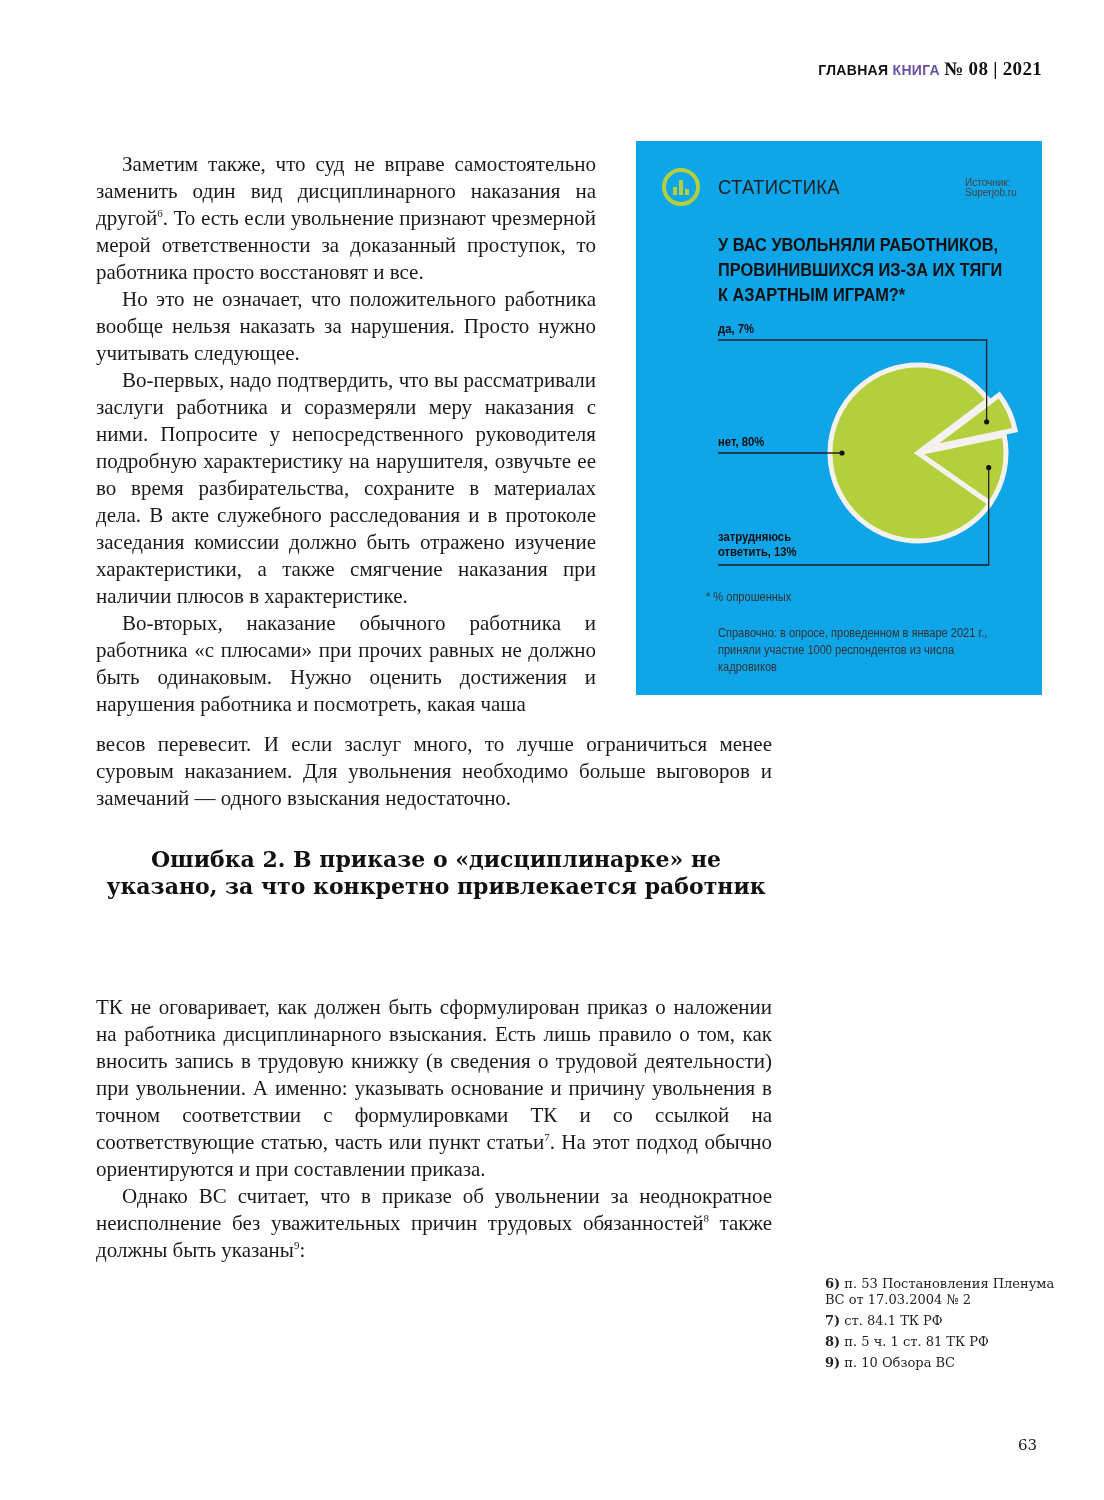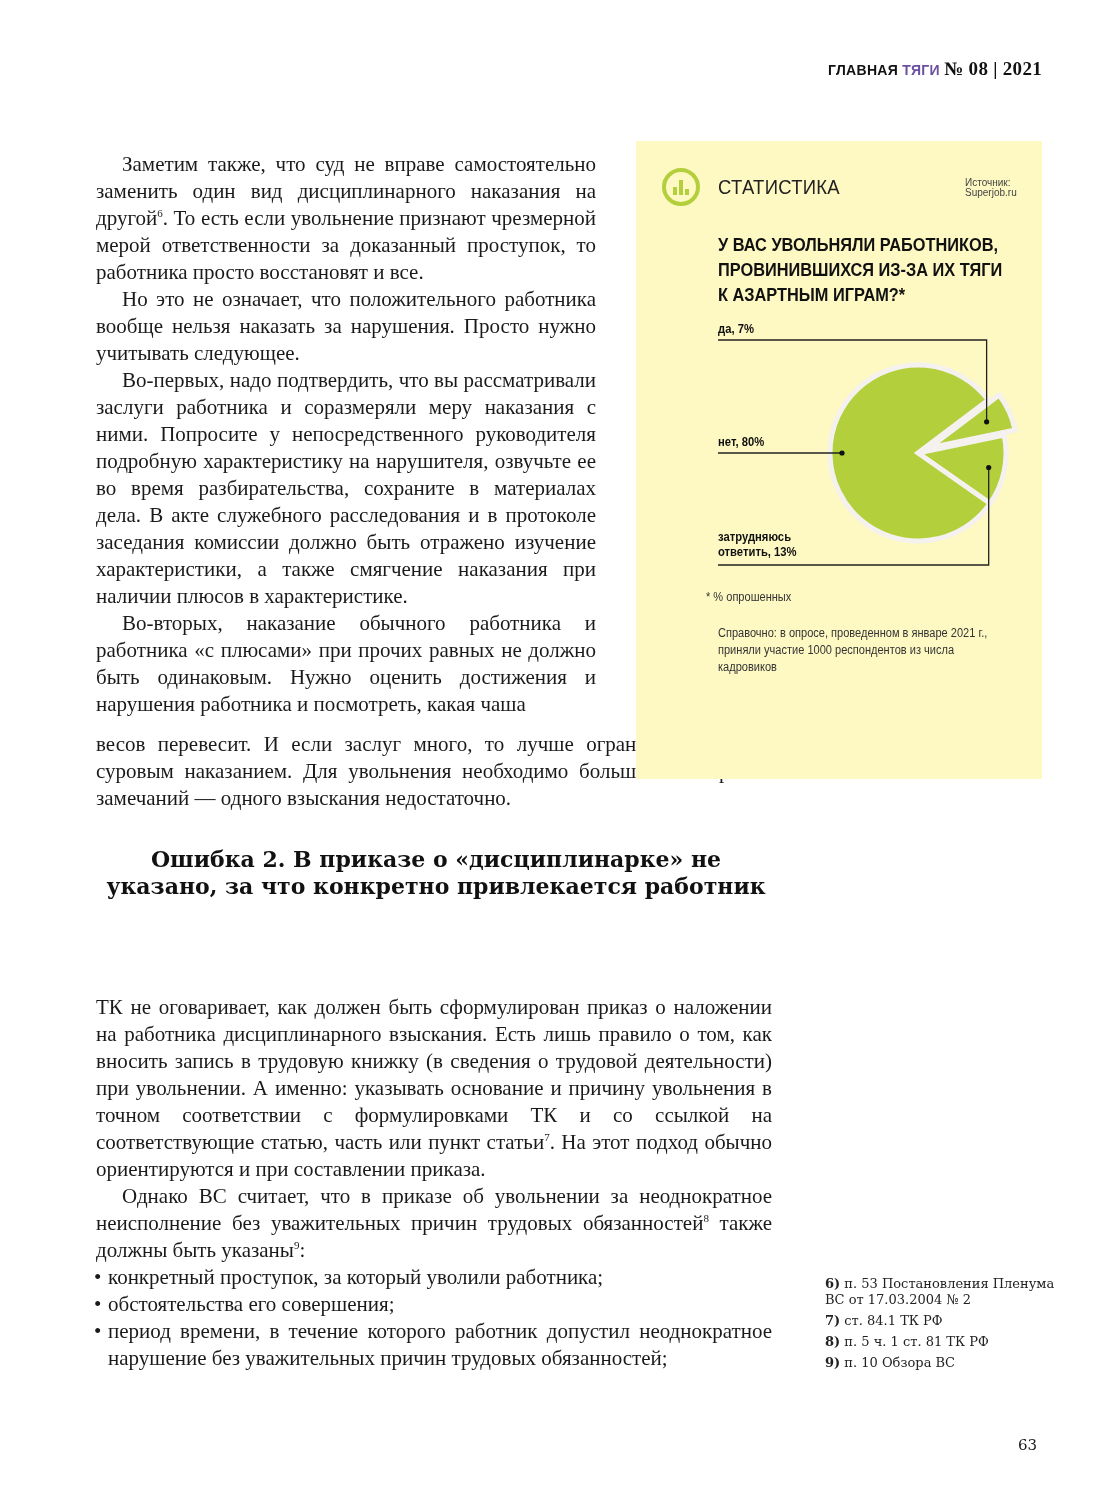--- a/index.html
+++ b/index.html
@@ -20,21 +20,21 @@
     .col-wide { left: 96px; top: 731px; width: 676px; }
 
     .heading { position: absolute; left: 96px; top: 846px; width: 680px; font-family: "DejaVu Serif", "Liberation Serif", serif; font-weight: bold; font-size: 22px; line-height: 27px; color: #111; }
 
     .col-bottom { left: 96px; top: 974px; width: 676px; }
     .bullets { list-style: none; margin: 0; padding: 0; }
     .bullets li { position: relative; padding-left: 12px; text-align: justify; text-align-last: left; }
     .bullets li::before { content: "•"; position: absolute; left: -2px; top: 0; }
 
     
-    .stats { position: absolute; left: 636px; top: 141px; width: 406px; height: 638px; background: #fef9c3; }
+    .stats { position: absolute; left: 636px; top: 141px; width: 406px; height: 554px; background: #0ea5e9; }
     .stats-icon { position: absolute; left: 25px; top: 26px; width: 40px; height: 40px; }
     .stats-label { position: absolute; left: 82px; top: 34px; font-family: "Liberation Sans", sans-serif; font-size: 21px; color: #222; transform: scaleX(0.88); transform-origin: left center; letter-spacing: 0.3px; }
     .stats-source { position: absolute; left: 329px; top: 37px; font-family: "Liberation Sans", sans-serif; font-size: 10px; line-height: 10px; color: #444; }
     .stats-question { position: absolute; left: 82px; top: 91px; width: 320px; font-family: "Liberation Sans", sans-serif; font-weight: bold; font-size: 19px; line-height: 25px; color: #111; transform: scaleX(0.86); transform-origin: left top; white-space: nowrap; }
 
     .pie-svg { position: absolute; left: 0; top: 0; width: 406px; height: 554px; }
     .pie-label { position: absolute; font-family: "Liberation Sans", sans-serif; font-weight: bold; font-size: 12.5px; line-height: 15px; color: #111; transform: scaleX(0.9); transform-origin: left top; white-space: nowrap; }
 
     .stats-note { position: absolute; left: 70px; top: 449px; font-family: "Liberation Sans", sans-serif; font-size: 12px; color: #333; transform: scaleX(0.92); transform-origin: left top; white-space: nowrap; }
     .stats-ref { position: absolute; left: 82px; top: 484px; width: 300px; font-family: "Liberation Sans", sans-serif; font-size: 12px; line-height: 17px; color: #333; transform: scaleX(0.92); transform-origin: left top; }
@@ -44,45 +44,40 @@
     .footnotes .fn { margin-bottom: 5px; }
     .footnotes b { font-weight: bold; }
 
     .page-number { position: absolute; left: 1018px; top: 1436px; font-family: "DejaVu Serif", "Liberation Serif", serif; font-size: 15px; color: #1a1a1a; }
   </style>
 </head>
 <body>
 
 <div class="running-head">
   <span>ГЛАВНАЯ</span>
-  <span class="brand-accent">ТЯГИ</span>
+  <span class="brand-accent">КНИГА</span>
   <span class="issue">№ 08 | 2021</span>
 </div>
 
 <div class="col col-top">
   <p class="indent"><span>Заметим также, что суд не вправе самостоятельно заменить один вид дисциплинарного наказания на другой</span><sup>6</sup><span>. То есть если увольнение признают чрезмерной мерой ответственности за доказанный проступок, то работника просто восстановят и все.</span></p>
   <p class="indent">Но это не означает, что положительного работника вообще нельзя наказать за нарушения. Просто нужно учитывать следующее.</p>
   <p class="indent">Во-первых, надо подтвердить, что вы рассматривали заслуги работника и соразмеряли меру наказания с ними. Попросите у непосредственного руководителя подробную характеристику на нарушителя, озвучьте ее во время разбирательства, сохраните в материалах дела. В акте служебного расследования и в протоколе заседания комиссии должно быть отражено изучение характеристики, а также смягчение наказания при наличии плюсов в характеристике.</p>
   <p class="indent">Во-вторых, наказание обычного работника и работника «с плюсами» при прочих равных не должно быть одинаковым. Нужно оценить достижения и нарушения работника и посмотреть, какая чаша</p>
 </div>
 
 <div class="col col-wide" style="top:711px;">
   <p>весов перевесит. И если заслуг много, то лучше ограничиться менее суровым наказанием. Для увольнения необходимо больше выговоров и замечаний — одного взыскания недостаточно.</p>
 </div>
 
 <h2 class="heading" style="margin:0;text-align:center;">Ошибка 2. В приказе о «дисциплинарке» не указано, за что конкретно привлекается работник</h2>
 
 <div class="col col-bottom">
   <p><span>ТК не оговаривает, как должен быть сформулирован приказ о наложении на работника дисциплинарного взыскания. Есть лишь правило о том, как вносить запись в трудовую книжку (в сведения о трудовой деятельности) при увольнении. А именно: указывать основание и причину увольнения в точном соответствии с формулировками ТК и со ссылкой на соответствующие статью, часть или пункт статьи</span><sup>7</sup><span>. На этот подход обычно ориентируются и при составлении приказа.</span></p>
   <p class="indent"><span>Однако ВС считает, что в приказе об увольнении за неоднократное неисполнение без уважительных причин трудовых обязанностей</span><sup>8</sup><span> также должны быть указаны</span><sup>9</sup><span>:</span></p>
-  <ul class="bullets">
-    <li>конкретный проступок, за который уволили работника;</li>
-    <li>обстоятельства его совершения;</li>
-    <li>период времени, в течение которого работник допустил неоднократное нарушение без уважительных причин трудовых обязанностей;</li>
-  </ul>
 </div>
 
 <div class="stats">
   <svg class="stats-icon" viewBox="0 0 40 40">
     <circle cx="20" cy="20" r="17" fill="none" stroke="#b3cf3b" stroke-width="4"></circle>
     <rect x="12" y="20" width="4" height="8" fill="#b3cf3b"></rect>
     <rect x="18" y="13" width="4" height="15" fill="#b3cf3b"></rect>
     <rect x="24" y="22" width="4" height="6" fill="#b3cf3b"></rect>
   </svg>
   <div class="stats-label">СТАТИСТИКА</div>

